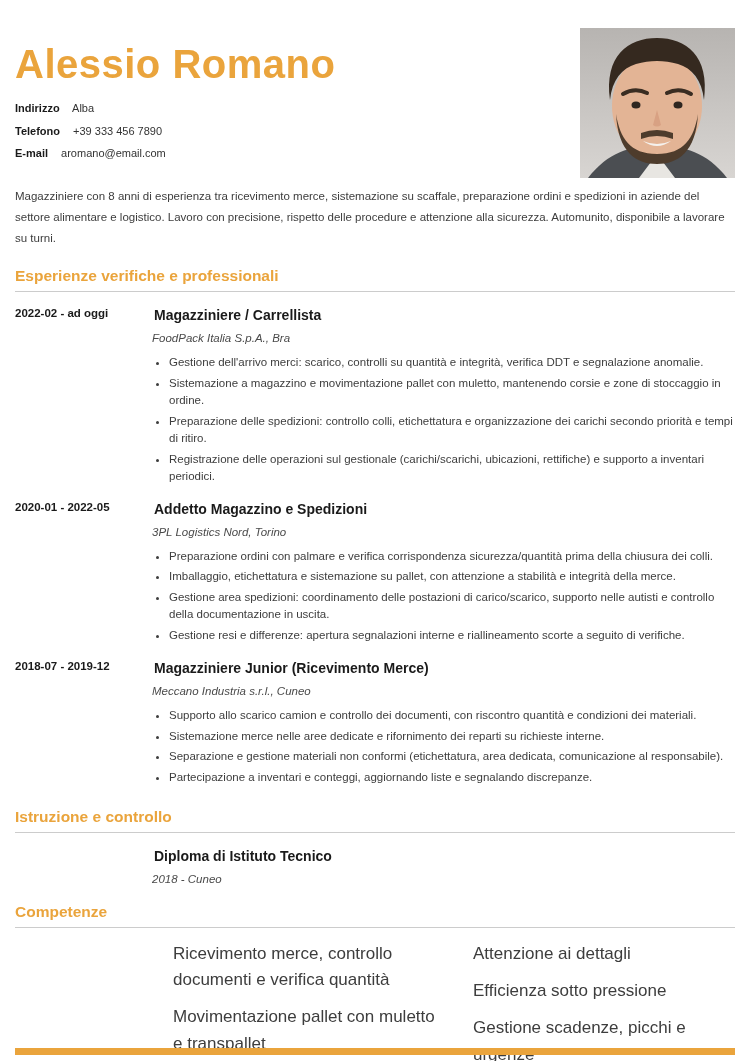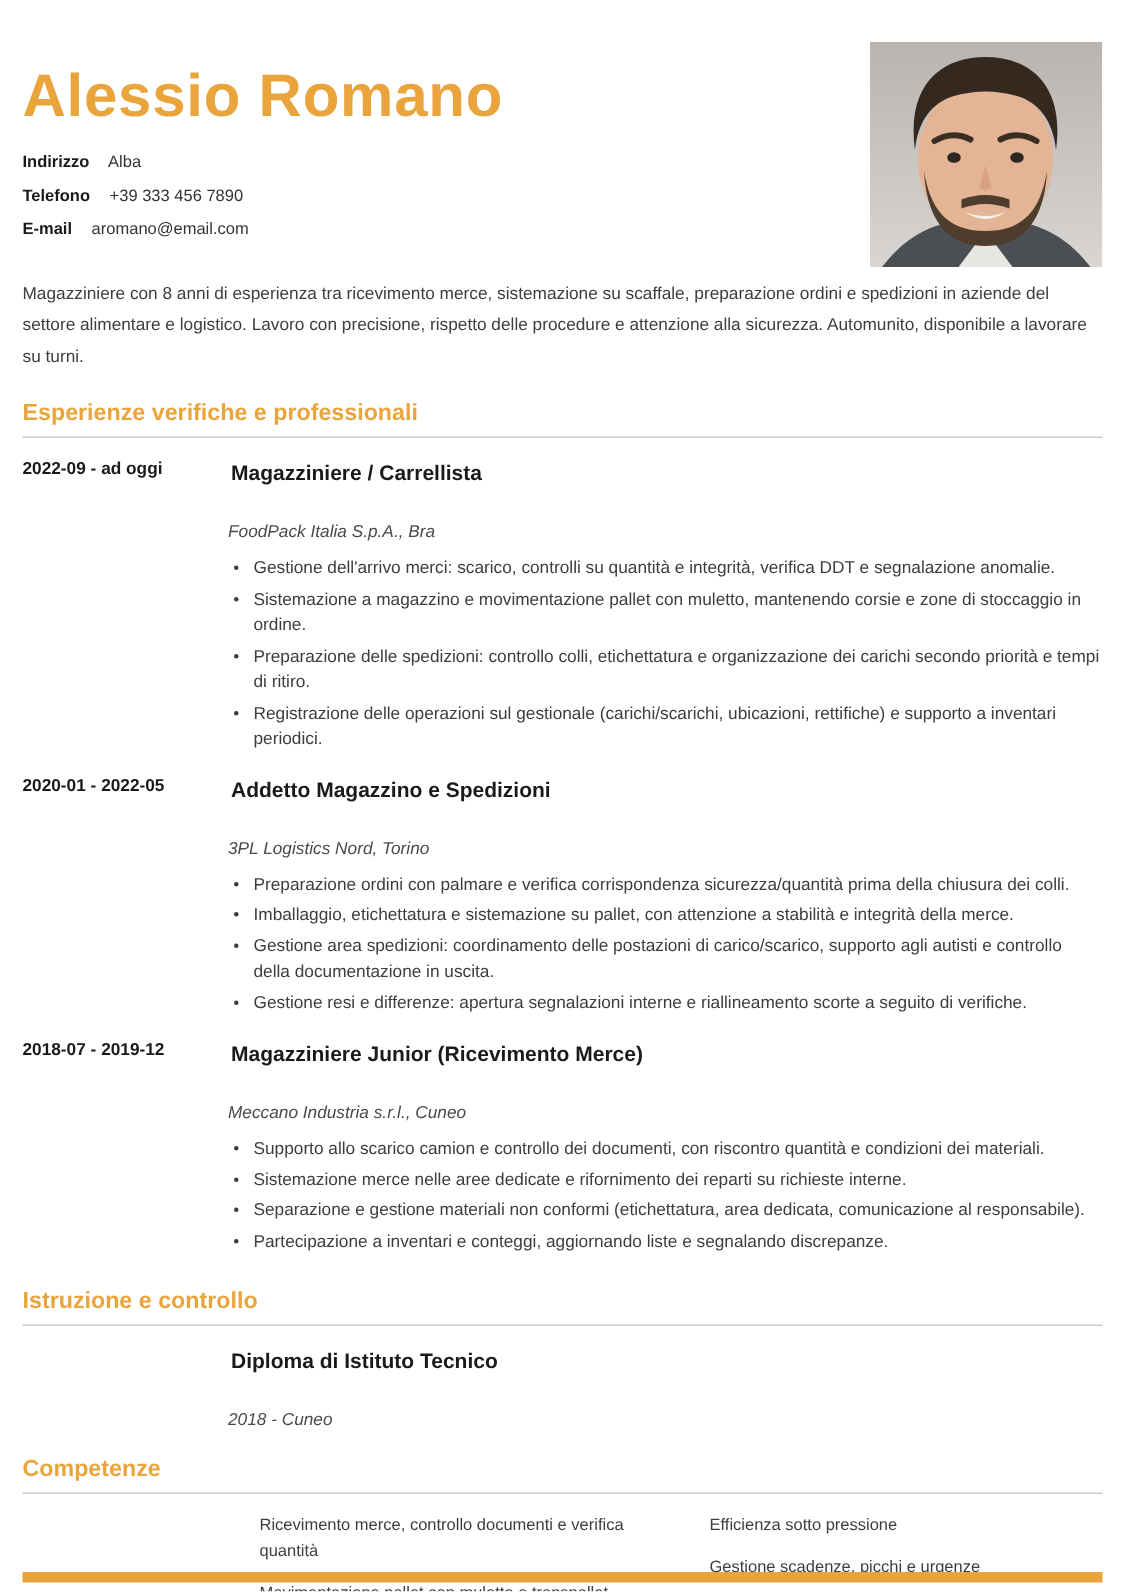--- a/index.html
+++ b/index.html
@@ -48,27 +48,27 @@
     font-size: 15.5px;
     font-weight: bold;
     color: var(--accent);
     border-bottom: 1px solid var(--rule);
     padding-bottom: 6px;
   }
   
   .entry { display: grid; grid-template-columns: 137px 1fr; margin-bottom: 10px; }
   .entry-date { font-size: 11.5px; font-weight: bold; color: #1a1a1a; padding-top: 2px; }
   .entry-title { margin: 2px; font-size: 14px; font-weight: bold; color: #1a1a1a; }
-  .entry-company { margin-top: 26px; font-style: italic; font-size: 11.5px; color: #4a4a4a; }
+  .entry-company { margin-top: 9px; font-style: italic; font-size: 11.5px; color: #4a4a4a; }
   .entry ul { margin: 10px 0 0 0; padding-left: 17px; }
   .entry li { font-size: 11.5px; line-height: 1.5; margin-bottom: 3.5px; color: #3d3d3d; }
   .edu-entry { margin-bottom: 14px; }
   
   .skills { display: grid; grid-template-columns: 300px 1fr; margin-left: 158px; margin-top: 4px; }
-  .skill { font-size: 11px; line-height: 1.55; margin-bottom: 11px; color: #3d3d3d; max-width: 272px; }
+  .skill { font-size: 17px; line-height: 1.55; margin-bottom: 11px; color: #3d3d3d; max-width: 272px; }
   
   .footer-bar {
     position: absolute;
     left: 15px;
     right: 15px;
     bottom: 6px;
     height: 7px;
     background: var(--accent);
   }
 </style>
@@ -117,42 +117,42 @@
       <path d="M61,105 Q77,99 93,105 L93,111 Q77,105 61,111 Z" fill="#4e3c2c"></path>
       <path d="M63,113 Q77,123 91,113 Q77,119 63,113 Z" fill="#f5f2ee"></path>
     </svg>
   </div>
 
   <p class="summary">Magazziniere con 8 anni di esperienza tra ricevimento merce, sistemazione su scaffale, preparazione ordini e spedizioni in aziende del settore alimentare e logistico. Lavoro con precisione, rispetto delle procedure e attenzione alla sicurezza. Automunito, disponibile a lavorare su turni.</p>
 
   <h2 class="section-heading">Esperienze verifiche e professionali</h2>
 
   <div class="entry">
-    <div class="entry-date">2022-09 - ad oggi</div>
+    <div class="entry-date">2022-02 - ad oggi</div>
     <div class="entry-content">
       <h3 class="entry-title">Magazziniere / Carrellista</h3>
       <div class="entry-company">FoodPack Italia S.p.A., Bra</div>
       <ul>
         <li>Gestione dell'arrivo merci: scarico, controlli su quantità e integrità, verifica DDT e segnalazione anomalie.</li>
         <li>Sistemazione a magazzino e movimentazione pallet con muletto, mantenendo corsie e zone di stoccaggio in ordine.</li>
         <li>Preparazione delle spedizioni: controllo colli, etichettatura e organizzazione dei carichi secondo priorità e tempi di ritiro.</li>
         <li>Registrazione delle operazioni sul gestionale (carichi/scarichi, ubicazioni, rettifiche) e supporto a inventari periodici.</li>
       </ul>
     </div>
   </div>
 
   <div class="entry">
     <div class="entry-date">2020-01 - 2022-05</div>
     <div class="entry-content">
       <h3 class="entry-title">Addetto Magazzino e Spedizioni</h3>
       <div class="entry-company">3PL Logistics Nord, Torino</div>
       <ul>
         <li>Preparazione ordini con palmare e verifica corrispondenza sicurezza/quantità prima della chiusura dei colli.</li>
         <li>Imballaggio, etichettatura e sistemazione su pallet, con attenzione a stabilità e integrità della merce.</li>
-        <li>Gestione area spedizioni: coordinamento delle postazioni di carico/scarico, supporto agli autisti e controllo della documentazione in uscita.</li>
+        <li>Gestione area spedizioni: coordinamento delle postazioni di carico/scarico, supporto nelle autisti e controllo della documentazione in uscita.</li>
         <li>Gestione resi e differenze: apertura segnalazioni interne e riallineamento scorte a seguito di verifiche.</li>
       </ul>
     </div>
   </div>
 
   <div class="entry">
     <div class="entry-date">2018-07 - 2019-12</div>
     <div class="entry-content">
       <h3 class="entry-title">Magazziniere Junior (Ricevimento Merce)</h3>
       <div class="entry-company">Meccano Industria s.r.l., Cuneo</div>
@@ -177,20 +177,21 @@
 
   <h2 class="section-heading">Competenze</h2>
 
   <div class="skills">
     <div class="skills-col">
       <div class="skill">Ricevimento merce, controllo documenti e verifica quantità</div>
       <div class="skill">Movimentazione pallet con muletto e transpallet</div>
       <div class="skill">Uso di palmare/lettore barcode</div>
     </div>
     <div class="skills-col">
+      <div class="skill">Attenzione ai dettagli</div>
       <div class="skill">Efficienza sotto pressione</div>
       <div class="skill">Gestione scadenze, picchi e urgenze</div>
     </div>
   </div>
 
   <div class="footer-bar"></div>
 
 </div>
 
 </body></html>

